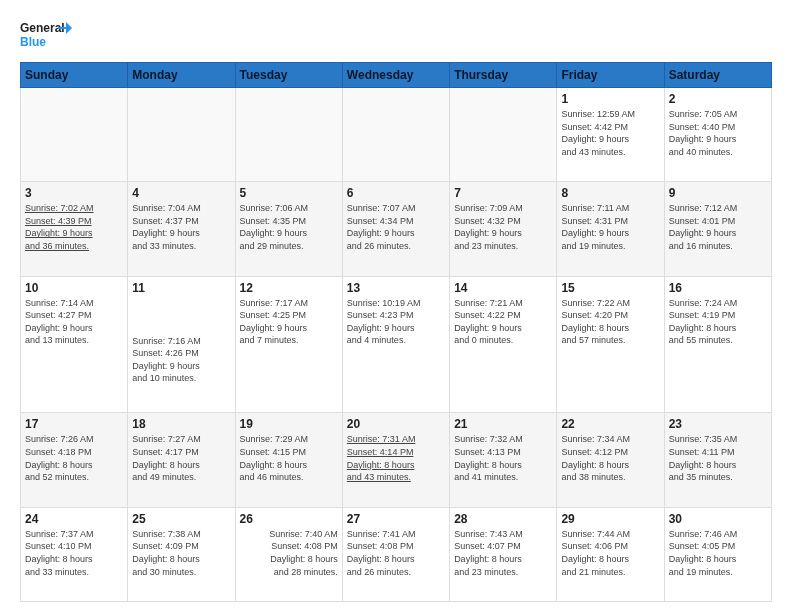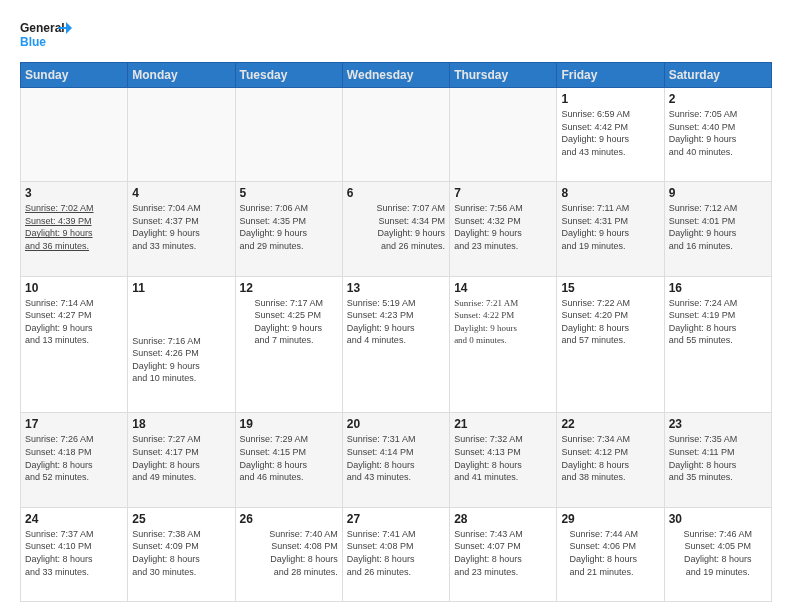--- a/index.html
+++ b/index.html
@@ -43,21 +43,21 @@
     }
     .calendar {
       flex: 1;
       border: 1px solid #ccc;
       border-collapse: collapse;
       width: 100%;
       table-layout: fixed;
     }
     .calendar th {
       background: #2979C7;
-      color: #e5e5e5;
+      color: #0f172a;
       font-size: 12px;
       font-weight: bold;
       padding: 5px 4px;
       text-align: left;
       border: 1px solid #2060aa;
     }
     .calendar td {
       vertical-align: top;
       padding: 4px 4px;
       border: 1px solid #ddd;
@@ -118,21 +118,21 @@
     </thead>
     <tbody id="calendar-body">
         <tr>
           <td class="empty"></td>
           <td class="empty"></td>
           <td class="empty"></td>
           <td class="empty"></td>
           <td class="empty"></td>
           <td>
             <span class="day-num">1</span>
-            <div class="day-info" style="white-space: pre-line;">Sunrise: 6:59 AM
+            <div class="day-info" style="white-space: pre-line;">Sunrise: 12:59 AM
 Sunset: 4:42 PM
 Daylight: 9 hours
 and 43 minutes.</div>
           </td>
           <td>
             <span class="day-num">2</span>
             <div class="day-info" style="white-space: pre-line;">Sunrise: 7:05 AM
 Sunset: 4:40 PM
 Daylight: 9 hours
 and 40 minutes.</div>
@@ -155,28 +155,28 @@
           </td>
           <td>
             <span class="day-num">5</span>
             <div class="day-info" style="white-space: pre-line;">Sunrise: 7:06 AM
 Sunset: 4:35 PM
 Daylight: 9 hours
 and 29 minutes.</div>
           </td>
           <td>
             <span class="day-num">6</span>
-            <div class="day-info" style="white-space: pre-line; text-align: right;">Sunrise: 7:07 AM
+            <div class="day-info" style="white-space: pre-line;">Sunrise: 7:07 AM
 Sunset: 4:34 PM
 Daylight: 9 hours
 and 26 minutes.</div>
           </td>
           <td>
             <span class="day-num">7</span>
-            <div class="day-info" style="white-space: pre-line;">Sunrise: 7:56 AM
+            <div class="day-info" style="white-space: pre-line;">Sunrise: 7:09 AM
 Sunset: 4:32 PM
 Daylight: 9 hours
 and 23 minutes.</div>
           </td>
           <td>
             <span class="day-num">8</span>
             <div class="day-info" style="white-space: pre-line;">Sunrise: 7:11 AM
 Sunset: 4:31 PM
 Daylight: 9 hours
 and 19 minutes.</div>
@@ -199,35 +199,35 @@
           </td>
           <td>
             <span class="day-num">11</span>
             <div class="day-info" style="white-space: pre-line; margin-top: 40px;">Sunrise: 7:16 AM
 Sunset: 4:26 PM
 Daylight: 9 hours
 and 10 minutes.</div>
           </td>
           <td>
             <span class="day-num">12</span>
-            <div class="day-info" style="white-space: pre-line; margin-left: 15px;">Sunrise: 7:17 AM
+            <div class="day-info" style="white-space: pre-line;">Sunrise: 7:17 AM
 Sunset: 4:25 PM
 Daylight: 9 hours
 and 7 minutes.</div>
           </td>
           <td>
             <span class="day-num">13</span>
-            <div class="day-info" style="white-space: pre-line;">Sunrise: 5:19 AM
+            <div class="day-info" style="white-space: pre-line;">Sunrise: 10:19 AM
 Sunset: 4:23 PM
 Daylight: 9 hours
 and 4 minutes.</div>
           </td>
           <td>
             <span class="day-num">14</span>
-            <div class="day-info" style="white-space: pre-line; font-family: Liberation Serif, serif;">Sunrise: 7:21 AM
+            <div class="day-info" style="white-space: pre-line;">Sunrise: 7:21 AM
 Sunset: 4:22 PM
 Daylight: 9 hours
 and 0 minutes.</div>
           </td>
           <td>
             <span class="day-num">15</span>
             <div class="day-info" style="white-space: pre-line;">Sunrise: 7:22 AM
 Sunset: 4:20 PM
 Daylight: 8 hours
 and 57 minutes.</div>
@@ -257,21 +257,21 @@
           </td>
           <td>
             <span class="day-num">19</span>
             <div class="day-info" style="white-space: pre-line;">Sunrise: 7:29 AM
 Sunset: 4:15 PM
 Daylight: 8 hours
 and 46 minutes.</div>
           </td>
           <td>
             <span class="day-num">20</span>
-            <div class="day-info" style="white-space: pre-line;">Sunrise: 7:31 AM
+            <div class="day-info" style="white-space: pre-line; text-decoration: underline;">Sunrise: 7:31 AM
 Sunset: 4:14 PM
 Daylight: 8 hours
 and 43 minutes.</div>
           </td>
           <td>
             <span class="day-num">21</span>
             <div class="day-info" style="white-space: pre-line;">Sunrise: 7:32 AM
 Sunset: 4:13 PM
 Daylight: 8 hours
 and 41 minutes.</div>
@@ -322,28 +322,28 @@
           </td>
           <td>
             <span class="day-num">28</span>
             <div class="day-info" style="white-space: pre-line;">Sunrise: 7:43 AM
 Sunset: 4:07 PM
 Daylight: 8 hours
 and 23 minutes.</div>
           </td>
           <td>
             <span class="day-num">29</span>
-            <div class="day-info" style="white-space: pre-line; margin-left: 8px;">Sunrise: 7:44 AM
+            <div class="day-info" style="white-space: pre-line;">Sunrise: 7:44 AM
 Sunset: 4:06 PM
 Daylight: 8 hours
 and 21 minutes.</div>
           </td>
           <td>
             <span class="day-num">30</span>
-            <div class="day-info" style="white-space: pre-line; text-align: center;">Sunrise: 7:46 AM
+            <div class="day-info" style="white-space: pre-line;">Sunrise: 7:46 AM
 Sunset: 4:05 PM
 Daylight: 8 hours
 and 19 minutes.</div>
           </td>
         </tr>
       </tbody>
   </table>
 </div>
 
 </body></html>

